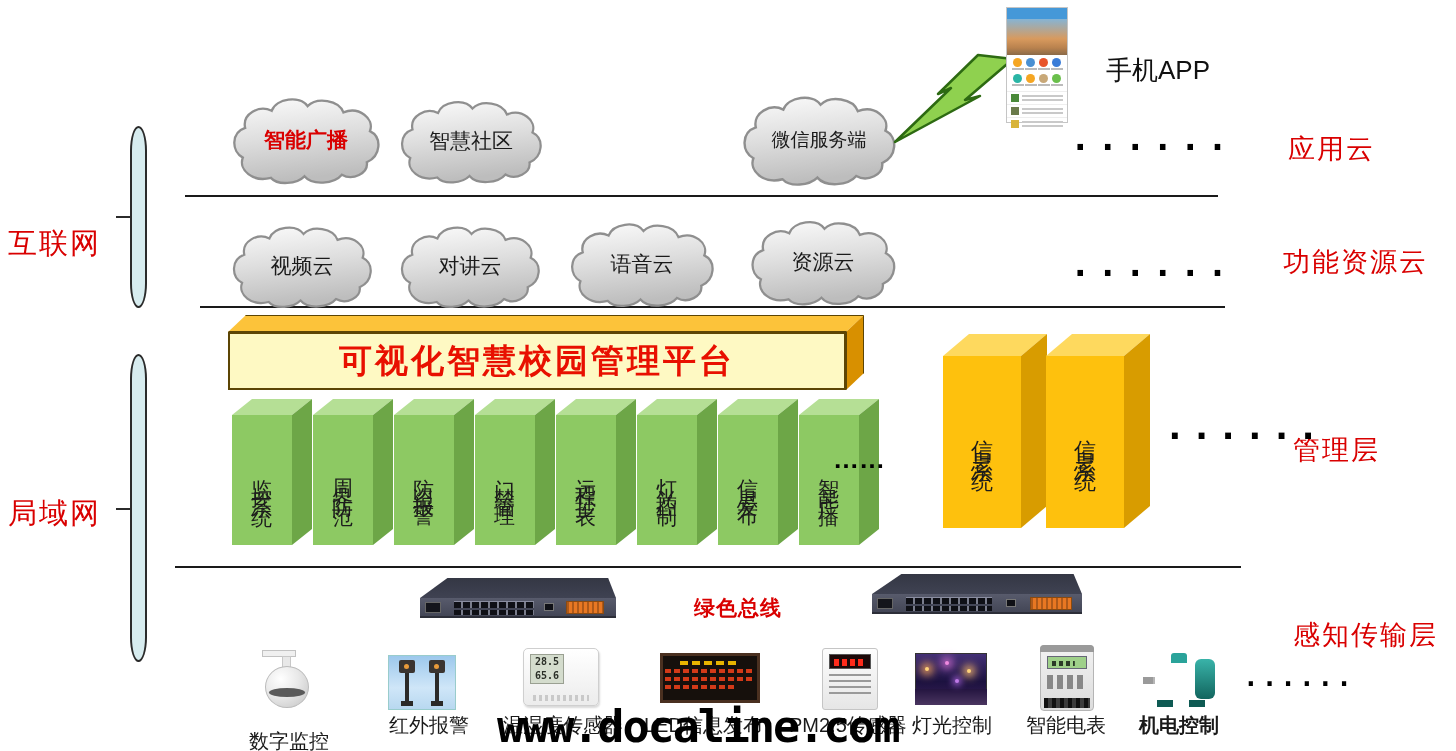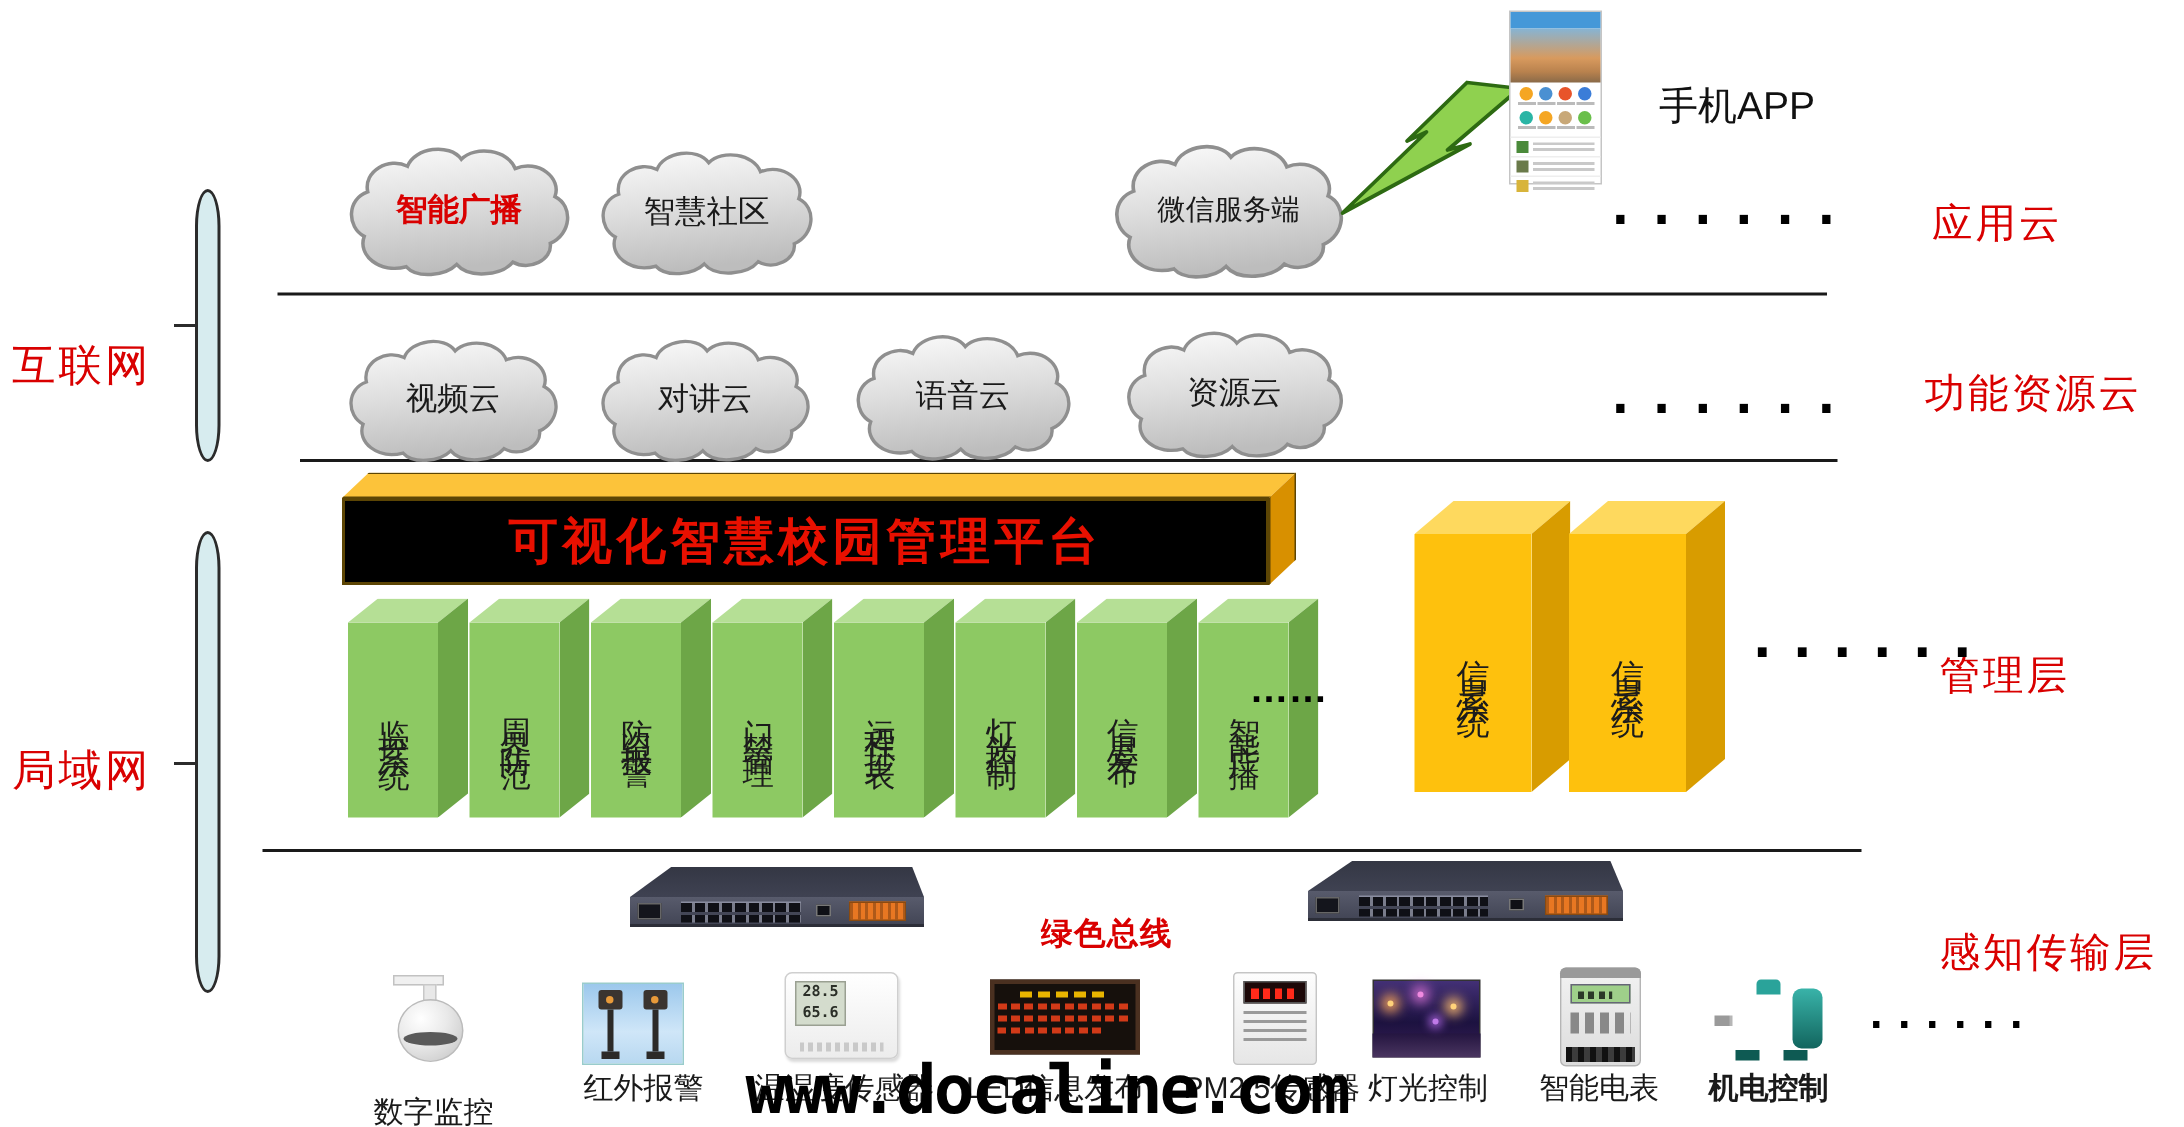--- a/index.html
+++ b/index.html
@@ -28,21 +28,21 @@
   .dots.big { font-size:34px; letter-spacing:7px; }
   .dots.mid { font-size:36px; letter-spacing:5px; }
   .dots.small { font-size:26px; letter-spacing:3px; }
   .dots.cn { font-family:"Liberation Sans", sans-serif; font-size:26px; font-weight:bold; letter-spacing:0; }
 
   
   .box3d { position:absolute; }
   .face-front { position:absolute; left:0; top:0; width:100%; height:100%; display:flex; align-items:center; justify-content:center; }
   .face-top, .face-right { position:absolute; }
 
-  .banner .face-front { background:#000000; border:2px solid #5c4504; }
+  .banner .face-front { background:#fef9c3; border:2px solid #5c4504; }
   .banner .face-top { left:0; top:-17px; width:636px; height:17px; background:#fcc33a; border:1px solid #5c4504;
      clip-path: polygon(18px 0, 100% 0, calc(100% - 18px) 100%, 0 100%); }
   .banner .face-right { right:-18px; top:-17px; width:18px; height:75px; background:#d89000; border:1px solid #5c4504;
      clip-path: polygon(100% 0, 100% calc(100% - 17px), 0 100%, 0 17px); }
   .banner-text { color:#e81000; font-size:33px; font-weight:bold; letter-spacing:3px; white-space:nowrap; }
 
   .gbox .face-front { background:#8dc963; }
   .gbox .face-top { left:0; top:-16px; width:80px; height:16px; background:#b5df95;
      clip-path: polygon(20px 0, 100% 0, calc(100% - 20px) 100%, 0 100%); }
   .gbox .face-right { right:-20px; top:-16px; width:20px; height:146px; background:#6da647;
@@ -376,21 +376,21 @@
 
   <div class="switch" style="left:420px; top:578px; width:196px;">
     <div class="sw-top"></div>
     <div class="sw-front">
       <div class="sw-psu"></div>
       <div class="sw-ports"></div>
       <div class="sw-one" style="left:124px;"></div>
       <div class="sw-orange" style="left:146px;"></div>
     </div>
   </div>
-  <div class="bus-label" style="left:694px; top:608px;text-align:right;">绿色总线</div>
+  <div class="bus-label" style="left:694px; top:594px;text-align:right;">绿色总线</div>
   <div class="switch" style="left:872px; top:574px; width:210px;">
     <div class="sw-top"></div>
     <div class="sw-front">
       <div class="sw-psu"></div>
       <div class="sw-ports" style="width:86px;"></div>
       <div class="sw-one" style="left:134px;"></div>
       <div class="sw-orange" style="left:158px; width:42px;"></div>
     </div>
   </div>
 

